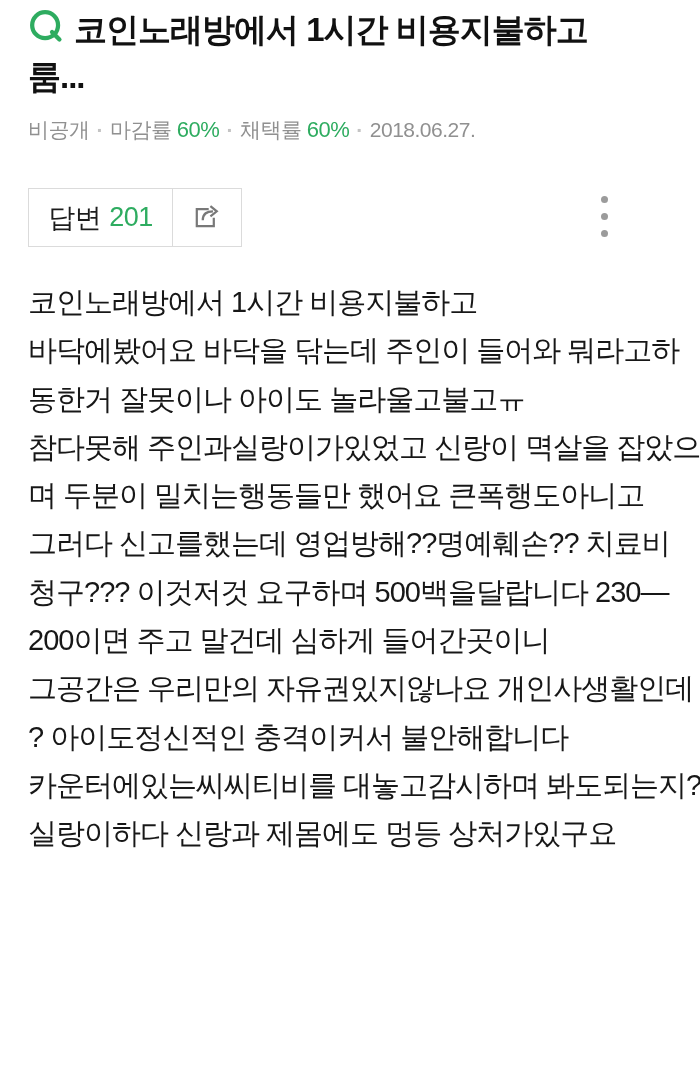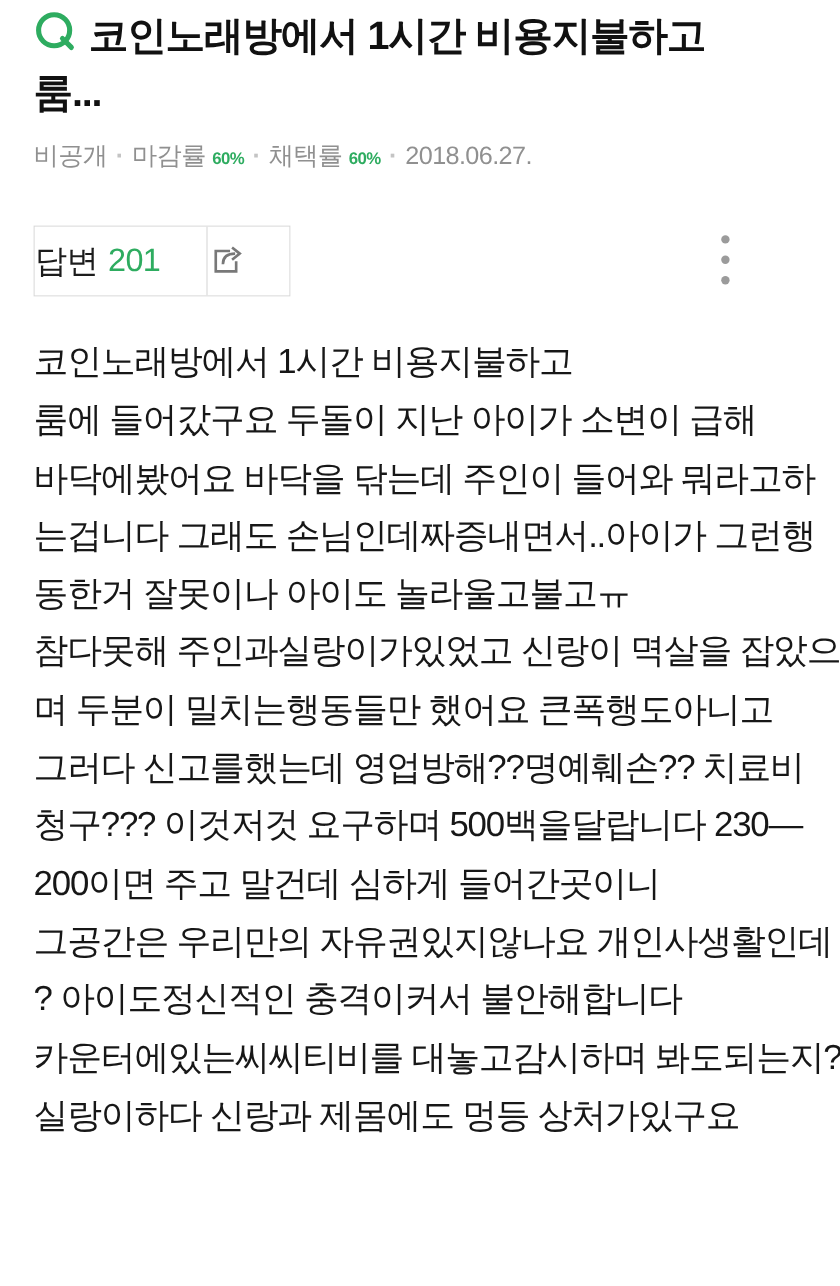--- a/index.html
+++ b/index.html
@@ -32,21 +32,21 @@
   
   .meta {
     margin-top: 16px;
     font-size: 21px;
     color: #909090;
     letter-spacing: -0.5px;
     white-space: nowrap;
   }
   .meta .sep { color: #c4c4c4; margin: 0 7px; font-weight: 700; }
   .green { color: #2eac60; }
-  .meta .green { font-weight: 700; font-size: 14px; }
+  .meta .green { font-weight: 400; font-size: 22px; }
 
   
   .actions {
     margin-top: 44px;
     display: flex;
     align-items: flex-start;
     justify-content: space-between;
     height: 59px;
   }
   .btn-group {
@@ -55,20 +55,21 @@
     background: #ffffff;
     height: 59px;
   }
   .btn {
     background: #ffffff;
     border: none;
     font-family: inherit;
     cursor: pointer;
     display: flex;
     align-items: center;
+    justify-content: center;
   }
   .btn-answer {
     width: 143px;
     font-size: 27px;
     letter-spacing: -0.5px;
     color: #1c1c1c;
     font-weight: 500;
     gap: 8px;
   }
   .btn-answer .green { font-weight: 500; }
@@ -144,23 +145,21 @@
     </div>
     <button class="kebab" aria-label="more">
       <span class="dot"></span>
       <span class="dot"></span>
       <span class="dot"></span>
     </button>
   </div>
 
   <div class="question-body">
     <div class="line">코인노래방에서 1시간 비용지불하고</div>
-    <div class="line">룸에 들어갔구요 두돌이 지난 아이가 소변이 급해</div>
     <div class="line">바닥에봤어요 바닥을 닦는데 주인이 들어와 뭐라고하</div>
-    <div class="line">는겁니다 그래도 손님인데짜증내면서..아이가 그런행</div>
     <div class="line">동한거 잘못이나 아이도 놀라울고불고ㅠ</div>
     <div class="line">참다못해 주인과실랑이가있었고 신랑이 멱살을 잡았으</div>
     <div class="line">며 두분이 밀치는행동들만 했어요 큰폭행도아니고</div>
     <div class="line">그러다 신고를했는데 영업방해??명예훼손?? 치료비</div>
     <div class="line">청구??? 이것저것 요구하며 500백을달랍니다 230—</div>
     <div class="line">200이면 주고 말건데 심하게 들어간곳이니</div>
     <div class="line">그공간은 우리만의 자유권있지않나요 개인사생활인데</div>
     <div class="line">? 아이도정신적인 충격이커서 불안해합니다</div>
     <div class="line">카운터에있는씨씨티비를 대놓고감시하며 봐도되는지?</div>
     <div class="line">실랑이하다 신랑과 제몸에도 멍등 상처가있구요</div>

